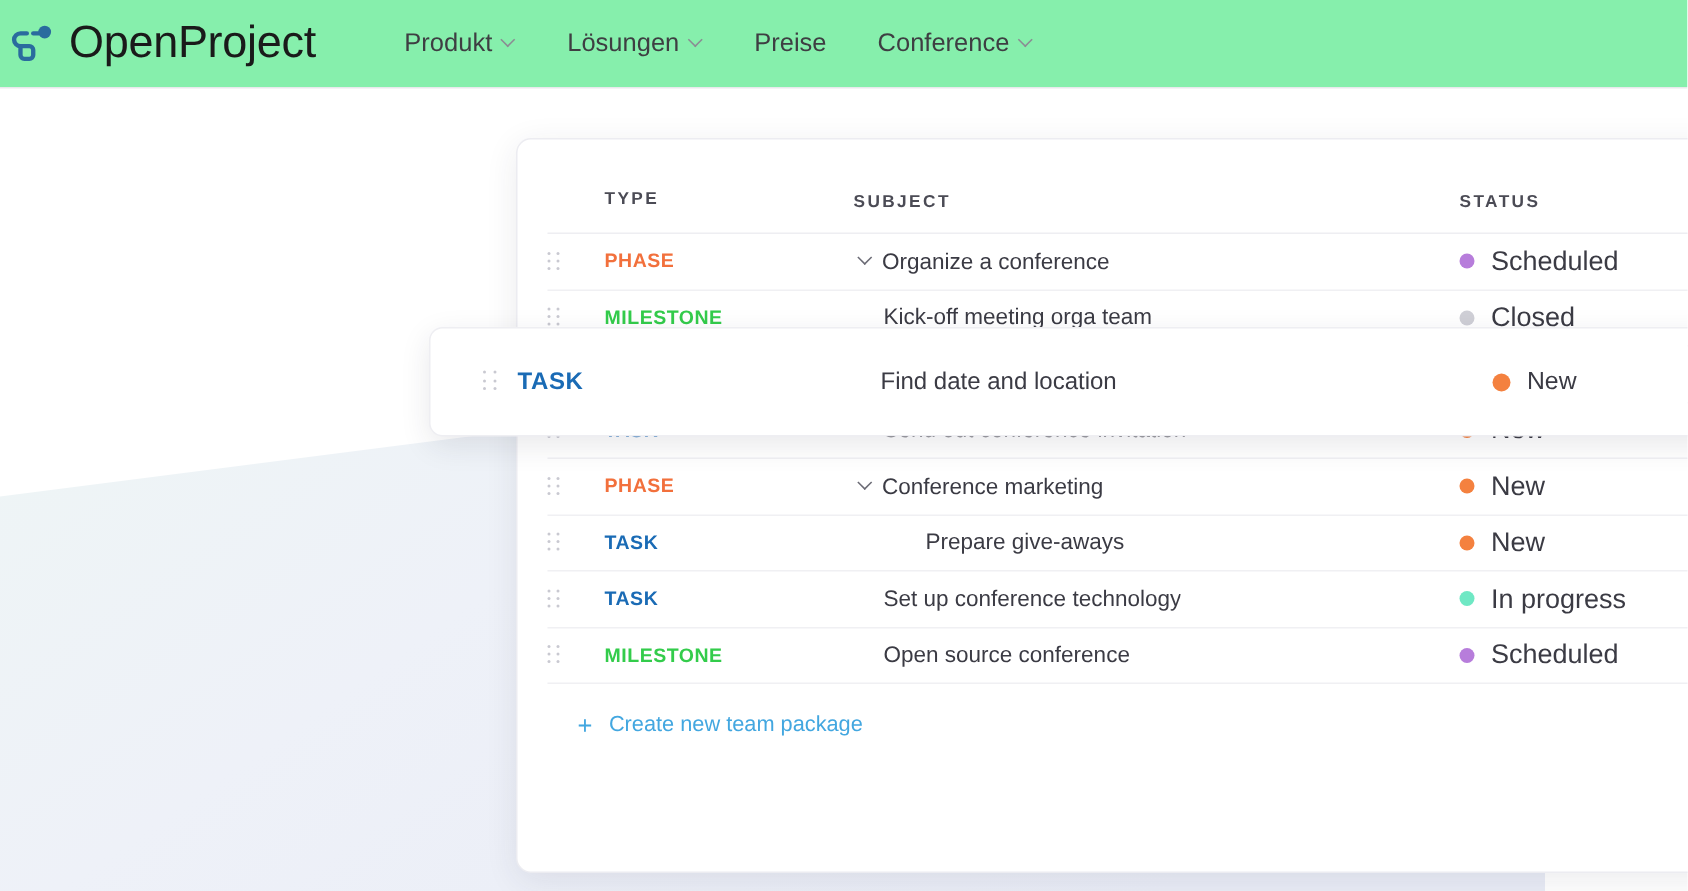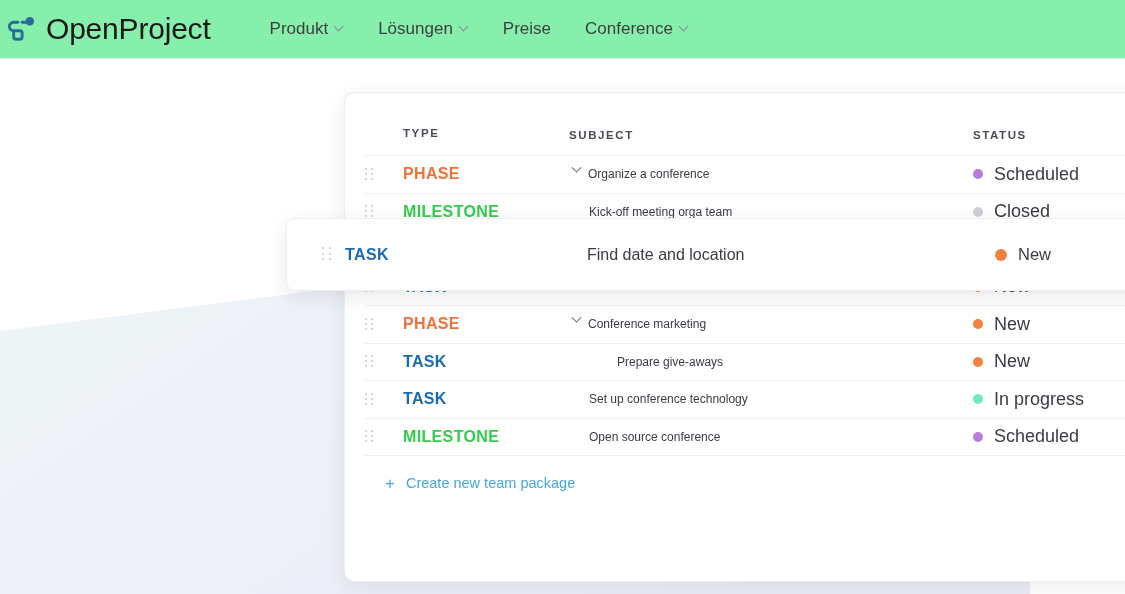--- a/index.html
+++ b/index.html
@@ -144,36 +144,36 @@
     height: 37.5px;
     display: flex;
     align-items: center;
     border-bottom: 1px solid #f0f0f3;
     margin: 0 20px;
   }
 
   
   .c-handle { width: 38px; flex: none; display: flex; align-items: center; }
   .c-type   { width: 166px; flex: none; }
-  .c-subj   { flex: 1 1 auto; display: flex; min-width: 0; }
+  .c-subj   { flex: 1 1 auto; display: flex; align-items: center; min-width: 0; }
   .c-status { width: 170px; flex: none; display: flex; align-items: center; gap: 11px; }
 
   .handle {
     width: 8px;
     height: 13px;
     display: grid;
     grid-template-columns: 2px 2px;
     grid-template-rows: 2px 2px 2px;
     gap: 3px 4px;
     cursor: grab;
   }
   .handle i { background: #c9c9d1; border-radius: 50%; display: block; width: 2px; height: 2px; }
 
   .type-label {
-    font-size: 16px;
+    font-size: 13px;
     font-weight: 700;
     letter-spacing: 0.35px;
   }
   .t-phase     { color: #f2703c; }
   .t-milestone { color: #33cc4b; }
   .t-task      { color: #1a6bb5; }
 
   .subj-chev {
     width: 14px;
     flex: none;
@@ -183,21 +183,21 @@
   }
   .subj-chev span {
     display: block;
     width: 7px; height: 7px;
     border-right: 1.2px solid #6b6b75;
     border-bottom: 1.2px solid #6b6b75;
     transform: rotate(45deg) translate(-2px,-2px);
   }
 
   .subj-text {
-    font-size: 12px;
+    font-size: 15px;
     color: #3b3b44;
     white-space: nowrap;
     overflow: hidden;
     text-overflow: ellipsis;
   }
 
   .dot {
     width: 10px; height: 10px;
     border-radius: 50%;
     flex: none;

